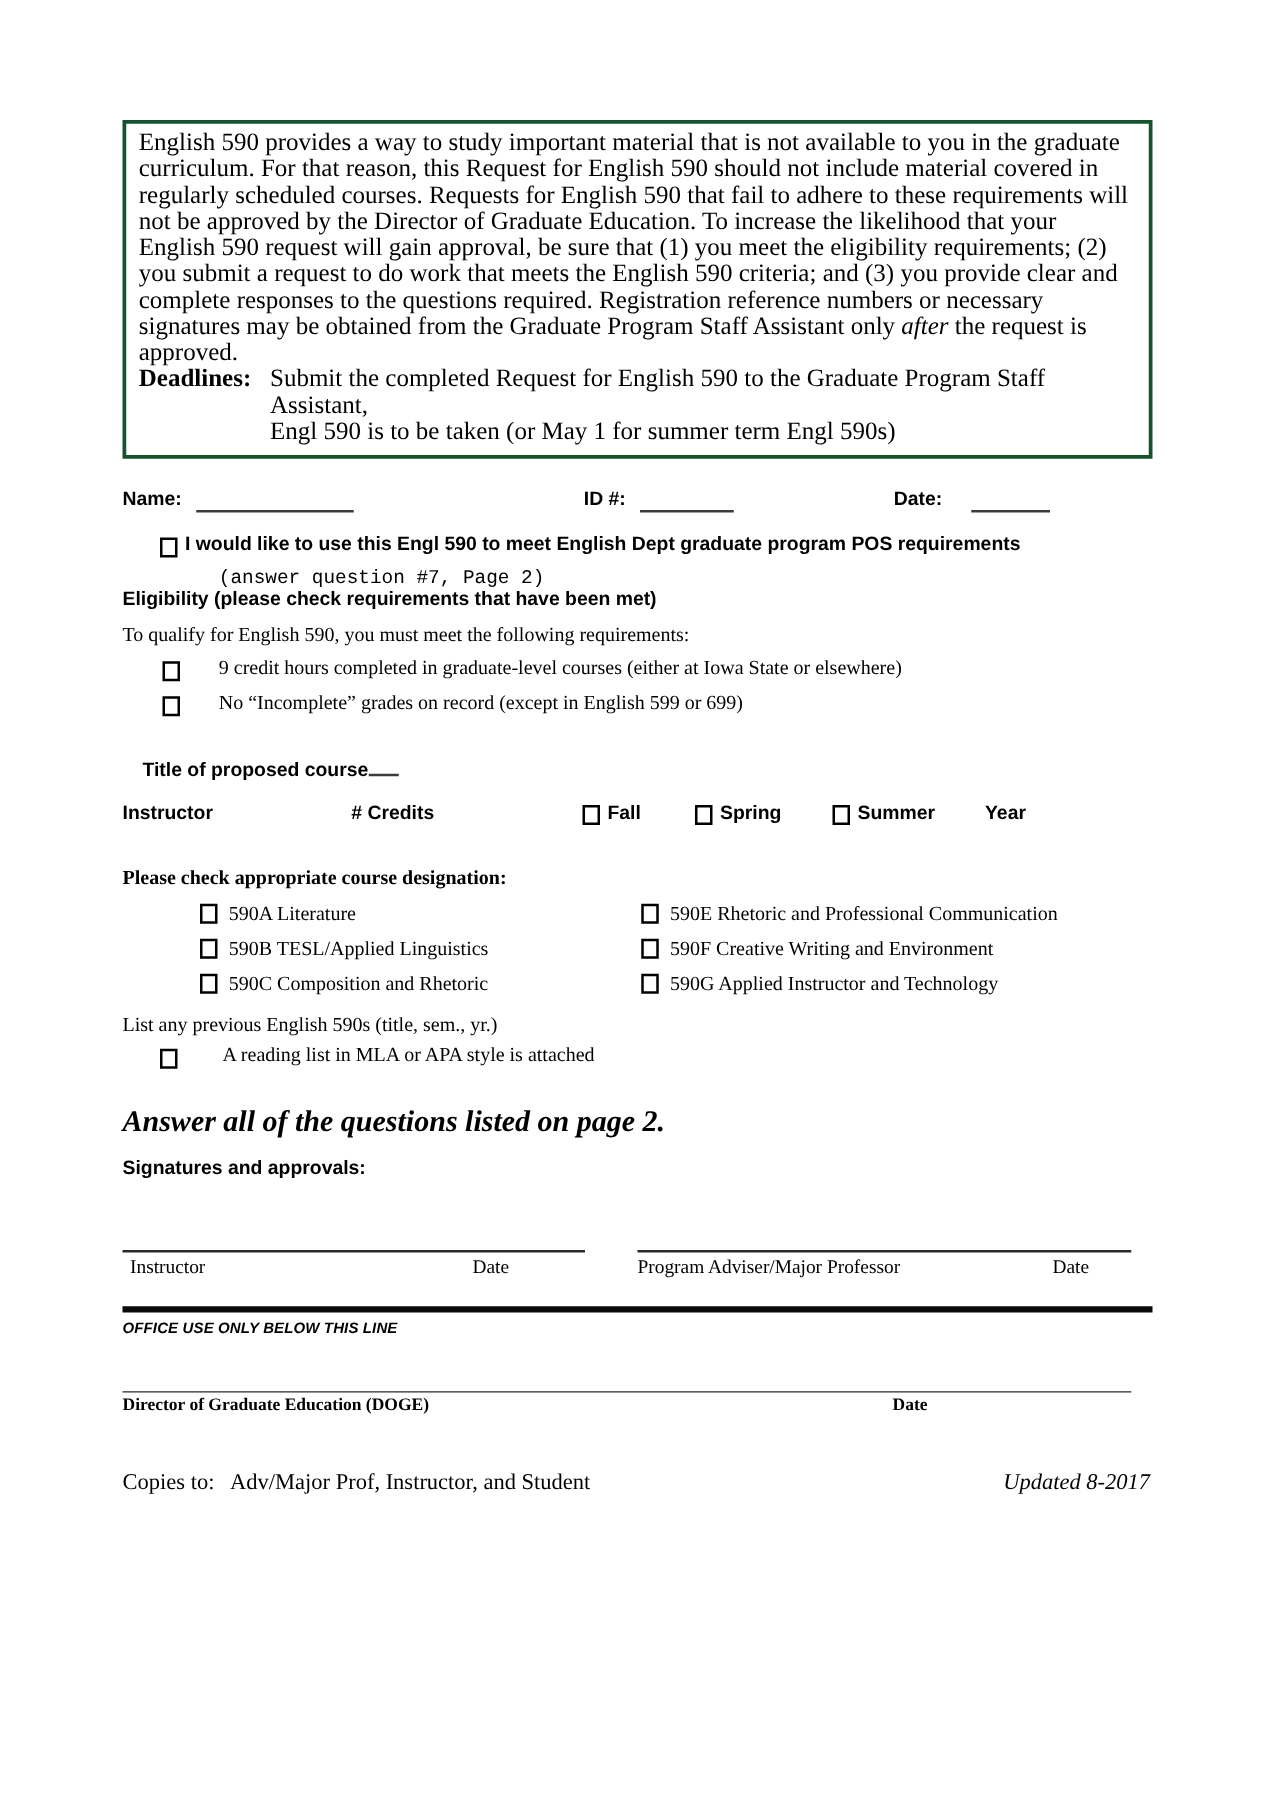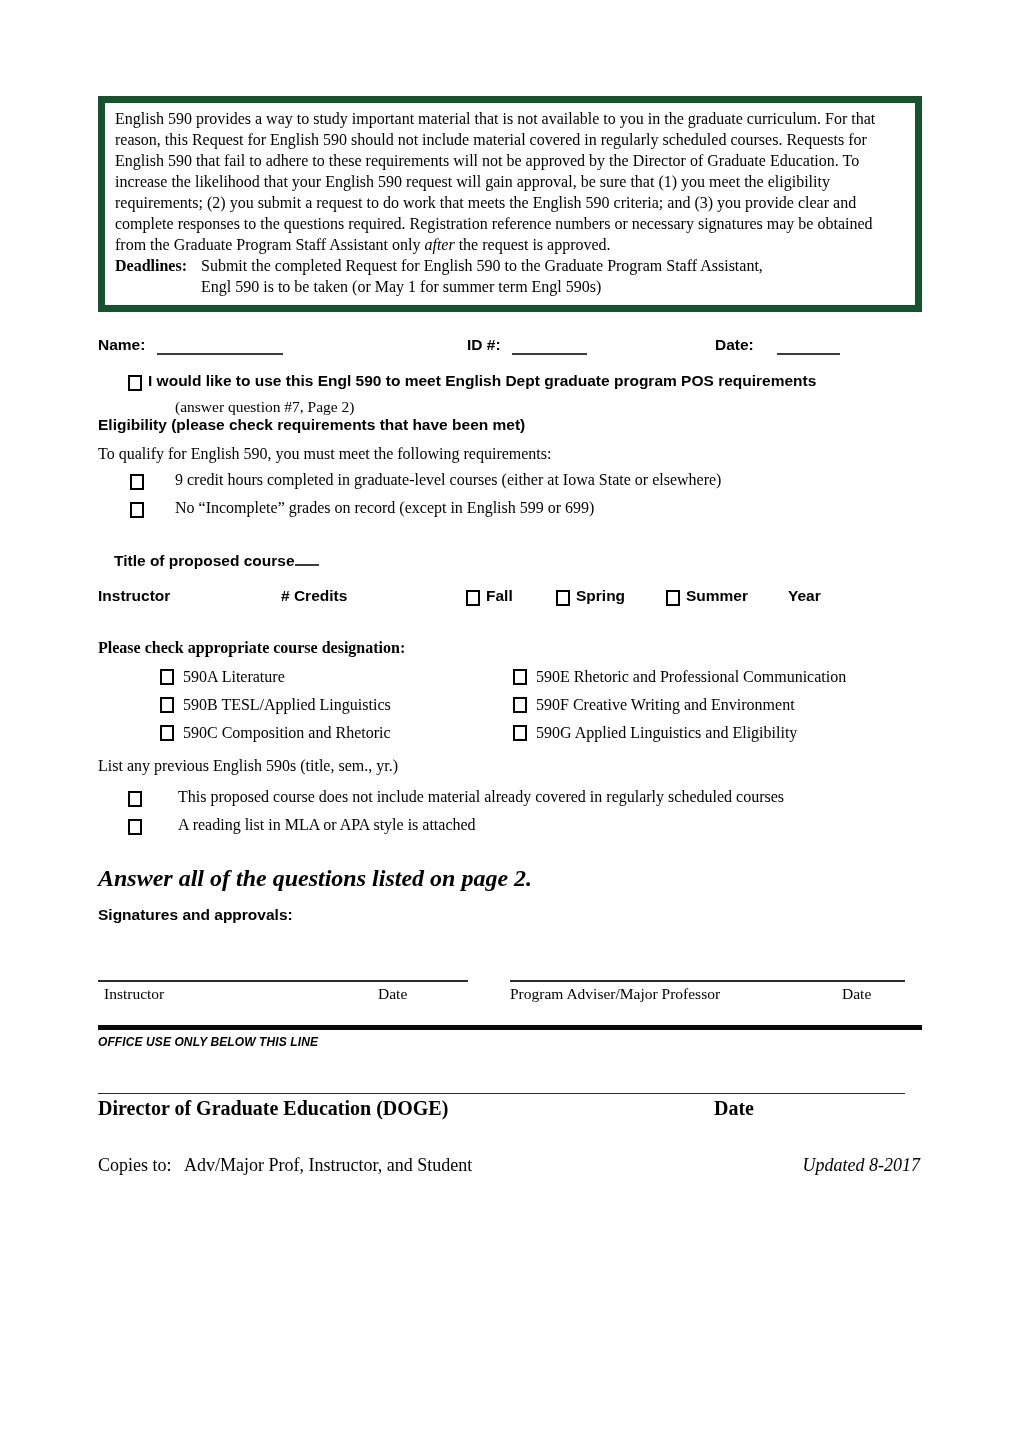--- a/index.html
+++ b/index.html
@@ -3,41 +3,41 @@
 <meta charset="utf-8">
 <style>
   * { margin:0; padding:0; box-sizing:border-box; }
   html,body { background:#ffffff; }
   body { width:1020px; font-family:"Liberation Serif", serif; color:#000; }
   .page { width:1020px; height:1443px; position:relative; background:#fff; overflow:hidden; }
   .content { margin:0 98px; width:824px; position:relative; }
 
   
   .intro-box {
-    margin-top:96px; width:824px; border:7px solid #14532d;
-    padding:5px 10px 8px 10px; font-size:16px; line-height:21px;
+    margin-top:96px; width:824px; border:3px solid #14532d;
+    padding:5px 10px 8px 10px; font-size:20px; line-height:21px;
   }
   .intro-box p { text-align:left; }
   .deadlines { display:flex; }
   .deadlines .dl-label { font-weight:bold; white-space:pre; }
   .deadlines .dl-body { padding-left:10px; }
   .italic { font-style:italic; }
 
   
   .id-row { position:relative; margin-top:24px; height:22px; font-family:"Liberation Sans", sans-serif; font-weight:bold; font-size:15.5px; }
   .abs { position:absolute; top:0; }
   .blank { display:inline-block; border-bottom:2px solid #3c3c3c; height:19px; position:absolute; top:0; }
 
   .sans-heading { font-family:"Liberation Sans", sans-serif; font-weight:bold; font-size:15.5px; }
   .major-heading { margin-top:12px; }
 
   .pos-row { position:relative; margin-top:14px; min-height:22px; }
   .pos-row .cb { position:absolute; left:30px; top:3px; }
   .pos-text { padding-left:50px; font-family:"Liberation Sans", sans-serif; font-weight:bold; font-size:15.5px; }
-  .pos-sub { padding-left:77px; margin-top:4px; font-family:Liberation Serif, serif; font-size:15.5px; }
+  .pos-sub { padding-left:77px; margin-top:4px; font-family:Liberation Mono, monospace; font-size:15.5px; }
 
   .elig-heading { }
   .serif-line { font-size:16px; }
   .elig-intro { margin-top:11px; }
   .cb-row { position:relative; min-height:22px; }
   .cb-row .cb { position:absolute; top:3px; }
   .elig-item { margin-top:8px; }
   .elig-item .cb { left:32px; }
   .elig-item .cb-text { padding-left:77px; }
 
@@ -74,21 +74,21 @@
   .sig-line { position:absolute; top:0; border-bottom:2px solid #2b2b2b; height:2px; }
   .sig-line.left { left:0; width:370px; }
   .sig-line.right { left:412px; width:395px; }
   .sig-label-row { position:relative; margin-top:3px; height:20px; font-size:15.5px; }
 
   .thick-line { margin-top:20px; width:824px; height:5px; background:#0a0a0a; }
   .office-note { margin-top:5px; font-family:"Liberation Sans", sans-serif; font-weight:bold; font-style:italic; font-size:12px; letter-spacing:0.1px; }
 
   .doge-line-row { position:relative; margin-top:44px; height:1px; }
   .doge-line { position:absolute; left:0; width:807px; border-bottom:1.5px solid #2b2b2b; height:1px; }
-  .doge-label-row { position:relative; margin-top:3px; height:22px; font-size:20px; font-weight:bold; }
+  .doge-label-row { position:relative; margin-top:3px; height:22px; font-size:14px; font-weight:bold; }
 
   .footer-row { position:relative; margin-top:36px; height:20px; font-size:18px; }
   .footer-updated { position:absolute; right:2px; top:0; font-style:italic; }
   .copies-label { white-space:pre; }
 </style>
 </head>
 <body>
 
 <div class="page">
   <div class="content">
@@ -151,30 +151,26 @@
       <div class="designation-row">
         <span class="left-opt"><span class="cb"></span><span>590A Literature</span></span>
         <span class="right-opt"><span class="cb"></span><span>590E Rhetoric and Professional Communication</span></span>
       </div>
       <div class="designation-row">
         <span class="left-opt"><span class="cb"></span><span>590B TESL/Applied Linguistics</span></span>
         <span class="right-opt"><span class="cb"></span><span>590F Creative Writing and Environment</span></span>
       </div>
       <div class="designation-row">
         <span class="left-opt"><span class="cb"></span><span>590C Composition and Rhetoric</span></span>
-        <span class="right-opt"><span class="cb"></span><span>590G Applied Linguistics and Eligibility</span></span>
+        <span class="right-opt"><span class="cb"></span><span>590G Applied Instructor and Technology</span></span>
       </div>
     </div>
 
     <div class="serif-line previous-line">List any previous English 590s (title, sem., yr.)</div>
 
-    <div class="cb-row attest-item attest-1 serif-line">
-      <span class="cb"></span>
-      <div class="cb-text">This proposed course does not include material already covered in regularly scheduled courses</div>
-    </div>
     <div class="cb-row attest-item attest-2 serif-line">
       <span class="cb"></span>
       <div class="cb-text">A reading list in MLA or APA style is attached</div>
     </div>
 
     <div class="answer-heading">Answer all of the questions listed on page 2.</div>
 
     <div class="sans-heading signatures-heading">Signatures and approvals:</div>
 
     <div class="sig-line-row">

